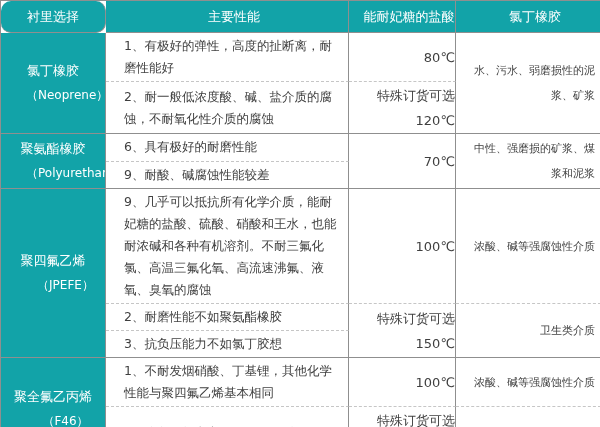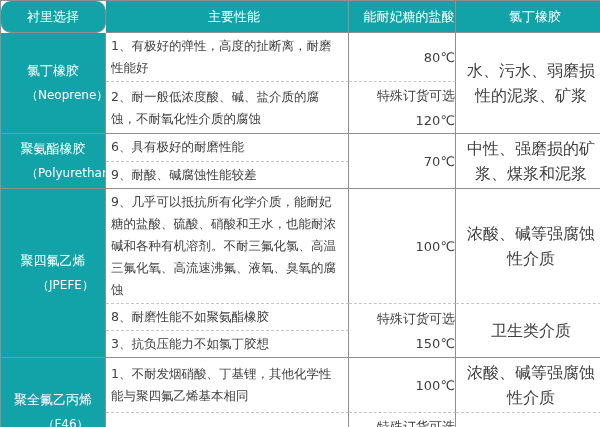--- a/index.html
+++ b/index.html
@@ -46,32 +46,32 @@
     color:#ffffff;
     text-align:center;
     font-size:13px;
     line-height:25px;
     white-space:nowrap;
   }
   td.mat .sub{display:block;font-size:12px;padding-left:25px;}
   td.perf{
     font-size:12.5px;color:var(--tx);
     text-align:left;
-    padding:2px 5px 2px 5px;
+    padding:2px 5px 2px 18px;
     line-height:22px;
   }
   td.temp{
     font-size:13px;color:var(--tx);
     text-align:right;
     white-space:pre-line;
     line-height:25px;
   }
   td.range{
-    font-size:16px;color:var(--tx);
-    text-align:center;
+    font-size:11px;color:var(--tx);
+    text-align:right;
     padding:2px 5px 2px 11px;
     line-height:25px;
   }
 </style>
 </head>
 <body>
 
 <table>
   <colgroup>
     <col style="width:105px">
@@ -120,21 +120,21 @@
     <tr style="height:94px">
       <td class="mat" rowspan="3">
         <span>聚四氟乙烯</span>
         <span class="sub">（JPEFE）</span>
       </td>
       <td class="perf db">9、几乎可以抵抗所有化学介质，能耐妃糖的盐酸、硫酸、硝酸和王水，也能耐浓碱和各种有机溶剂。不耐三氟化氯、高温三氟化氧、高流速沸氟、液氧、臭氧的腐蚀</td>
       <td class="temp db">100℃</td>
       <td class="range db">浓酸、碱等强腐蚀性介质</td>
     </tr>
     <tr style="height:23px">
-      <td class="perf db">8、耐磨性能不如聚氨酯橡胶</td>
+      <td class="perf db">2、耐磨性能不如聚氨酯橡胶</td>
       <td class="temp" rowspan="2">特殊订货可选
 150℃</td>
       <td class="range" rowspan="2">卫生类介质</td>
     </tr>
     <tr style="height:25px">
       <td class="perf">3、抗负压能力不如氯丁胶想</td>
     </tr>
 
     <tr style="height:47px">
       <td class="mat" rowspan="2">

